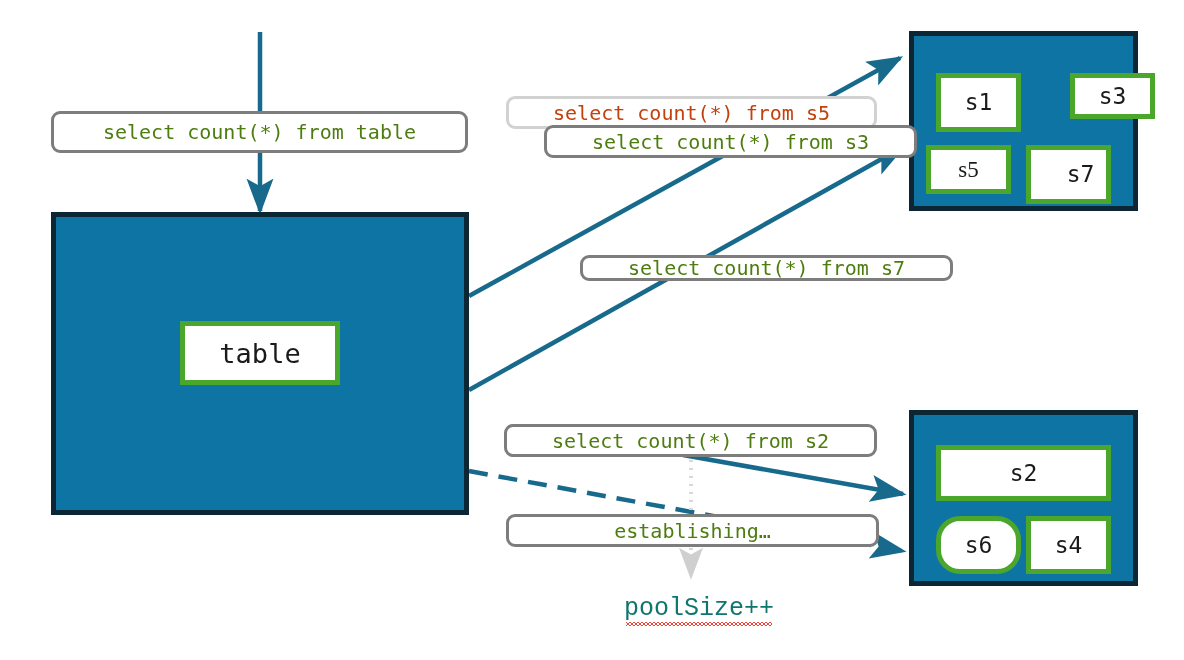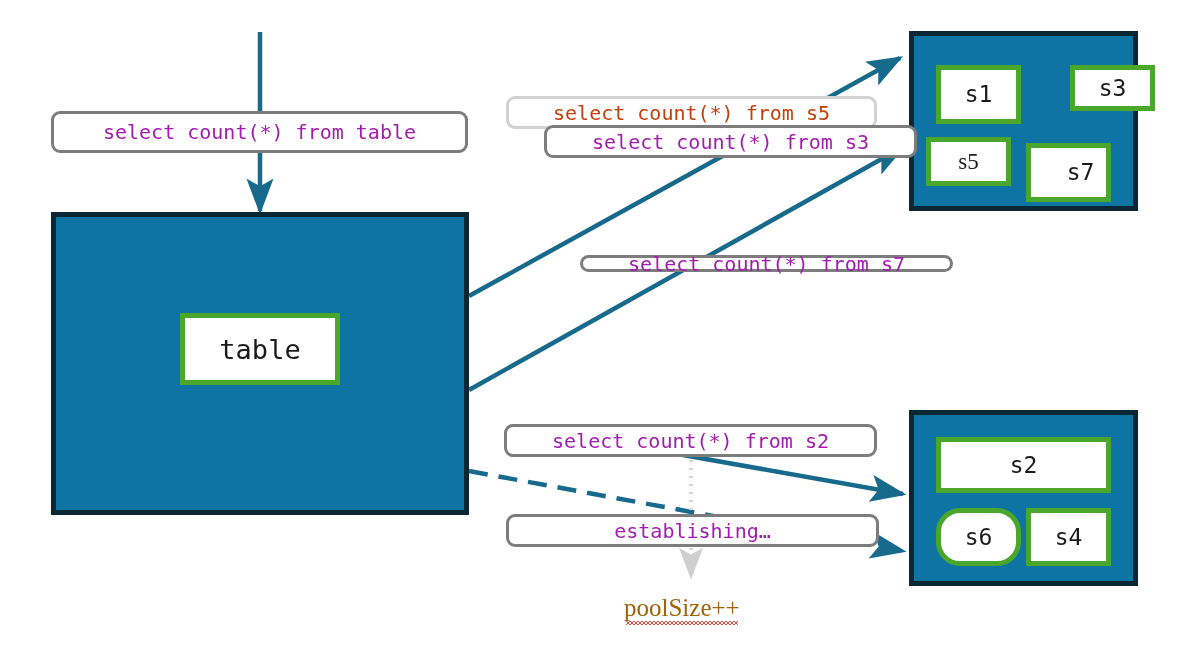--- a/index.html
+++ b/index.html
@@ -40,54 +40,55 @@
     position: absolute;
     background: #ffffff;
     border: 5px solid #4ba72b;
     box-sizing: border-box;
     display: flex;
     align-items: center;
     justify-content: center;
     color: #1a1a1a;
     font-family: "DejaVu Sans Mono", "Liberation Mono", monospace;
     line-height: 1;
+    margin-top: 8px;
   }
   .node-box.big {
     font-size: 27px;
   }
   .node-box.small {
     font-size: 23px;
   }
 
   
   .chip {
     position: absolute;
     background: #ffffff;
     border: 3px solid #7d7d7d;
     border-radius: 9px;
     box-sizing: border-box;
     display: flex;
     align-items: center;
     justify-content: center;
-    color: #a21caf;
+    color: #4d7c0f;
     font-family: "DejaVu Sans Mono", "Liberation Mono", monospace;
     font-size: 20px;
     letter-spacing: 0px;
     white-space: nowrap;
   }
   .chip.muted {
     border-color: #d2d2d2;
     color: #c2410c;
   }
 
   
   .ghost-note {
     position: absolute;
-    color: #a16207;
-    font-family: Liberation Serif, serif;
+    color: #0f766e;
+    font-family: Liberation Mono, monospace;
     font-size: 25px;
     white-space: nowrap;
   }
   .ghost-note .squiggle {
     position: absolute;
     left: 2px;
     right: 2px;
     bottom: -3px;
     height: 4px;
     background-image:
@@ -132,42 +133,42 @@
       <line x1="469" y1="471" x2="903" y2="551" stroke="#176a8c" stroke-width="4.5" stroke-dasharray="19,11" marker-end="url(#arrowTeal)"></line>
     </g>
 
     <g>
       <line x1="691" y1="452" x2="691" y2="575" stroke="#d8d8d8" stroke-width="4" stroke-dasharray="2,6" marker-end="url(#arrowGray)"></line>
     </g>
   </svg>
 
   <div class="container-box" style="left:51px; top:212px; width:418px; height:303px;">
   </div>
-  <div class="node-box big" style="left:180px; top:313px; width:160px; height:72px;">table</div>
+  <div class="node-box big" style="left:180px; top:313px; width:160px; height:64px;">table</div>
 
   <div class="container-box" style="left:909px; top:31px; width:229px; height:180px;">
   </div>
   <div class="node-box small" style="left:936px; top:65px; width:85px; height:59px;">s1</div>
   <div class="node-box small" style="left:1070px; top:65px; width:85px; height:46px;">s3</div>
   <div class="node-box small" style="left:926px; top:137px; width:85px; height:49px;font-family:Liberation Serif, serif;">s5</div>
-  <div class="node-box small" style="left:1026px; top:143px; width:85px; height:59px;padding-left:24px;">s7</div>
+  <div class="node-box small" style="left:1026px; top:137px; width:85px; height:59px;padding-left:24px;">s7</div>
 
   <div class="container-box" style="left:909px; top:410px; width:229px; height:176px;">
   </div>
   <div class="node-box small" style="left:936px; top:437px; width:175px; height:56px;">s2</div>
   <div class="node-box small" style="left:936px; top:508px; width:85px; height:58px;border-radius:24px;">s6</div>
   <div class="node-box small" style="left:1026px; top:508px; width:85px; height:58px;">s4</div>
 
   <div class="chip" style="left:51px; top:111px; width:417px; height:42px;">select count(*) from table</div>
 
   <div class="chip muted" style="left:506px; top:96px; width:371px; height:33px; z-index:3;">select count(*) from s5</div>
 
   <div class="chip" style="left:504px; top:125px; width:373px; height:33px; z-index:4;margin-left:40px;">select count(*) from s3</div>
 
-  <div class="chip" style="left:580px; top:255px; width:373px; height:17px; z-index:4;">select count(*) from s7</div>
+  <div class="chip" style="left:580px; top:255px; width:373px; height:26px; z-index:4;">select count(*) from s7</div>
 
   <div class="chip" style="left:504px; top:424px; width:373px; height:33px; z-index:4;">select count(*) from s2</div>
 
   <div class="chip" style="left:506px; top:514px; width:373px; height:33px; z-index:4;">establishing…</div>
 
   <div class="ghost-note" style="left:624px; top:594px;">
     <span>poolSize++</span>
     <span class="squiggle"></span>
   </div>
 

